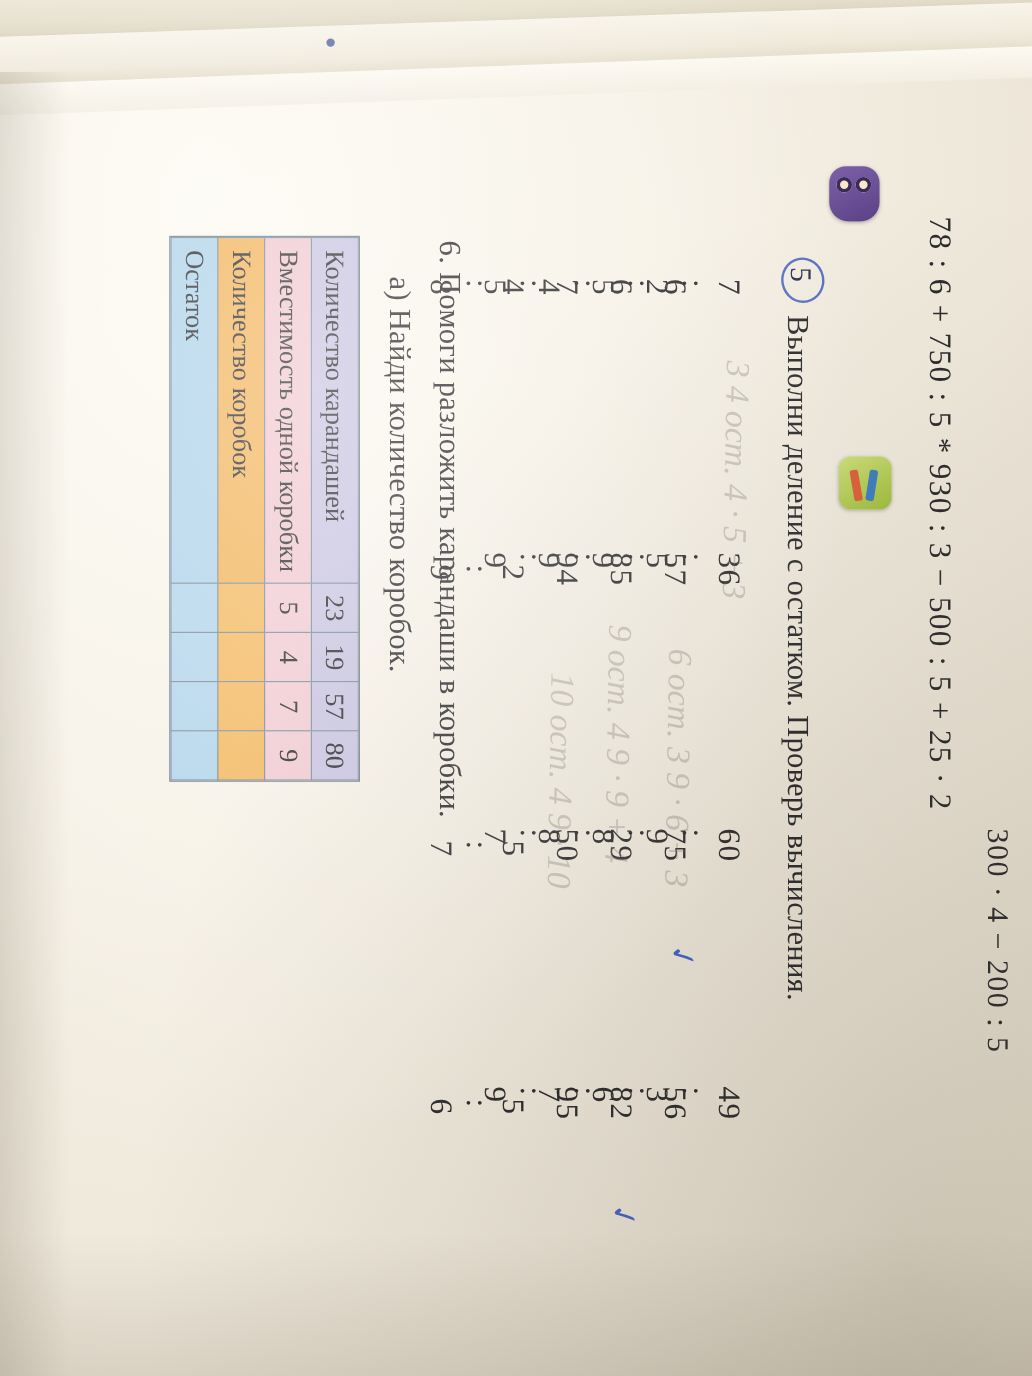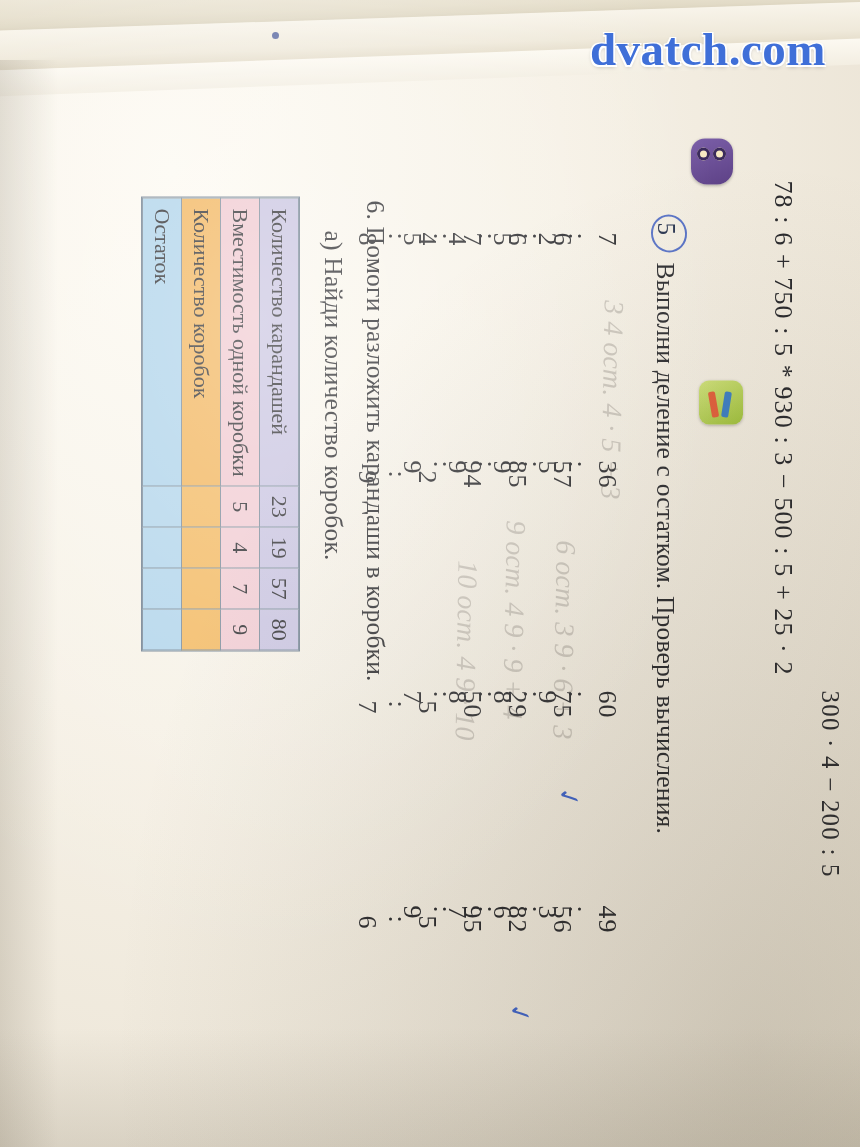--- a/index.html
+++ b/index.html
@@ -351,14 +351,13 @@
         </table>
     </div>
 
   </div>
 
   <div class="blue-dot" style="left: 272px; top: 32px;"></div>
   <div class="page-shadow-left"></div>
   <div class="page-shadow-bottom"></div>
   <div class="lighting"></div>
 
-  <div id="watermark">dvatch.com</div>
 </div>
 
 </body></html>

